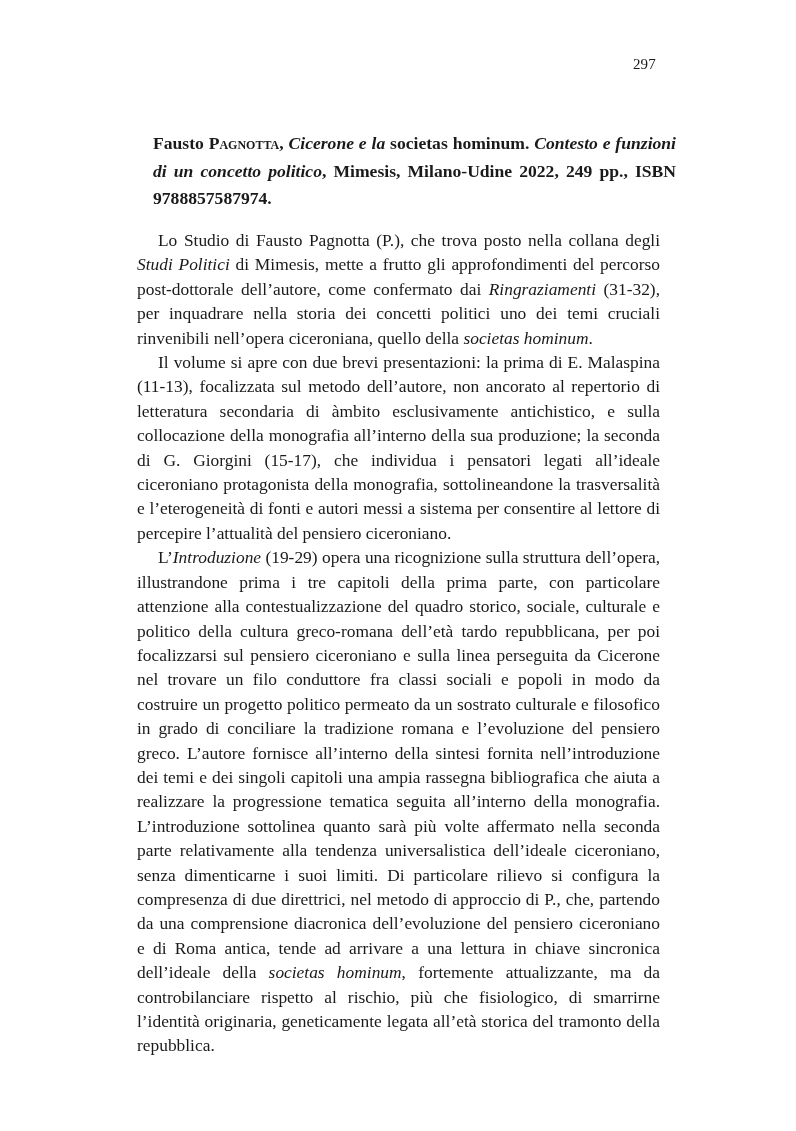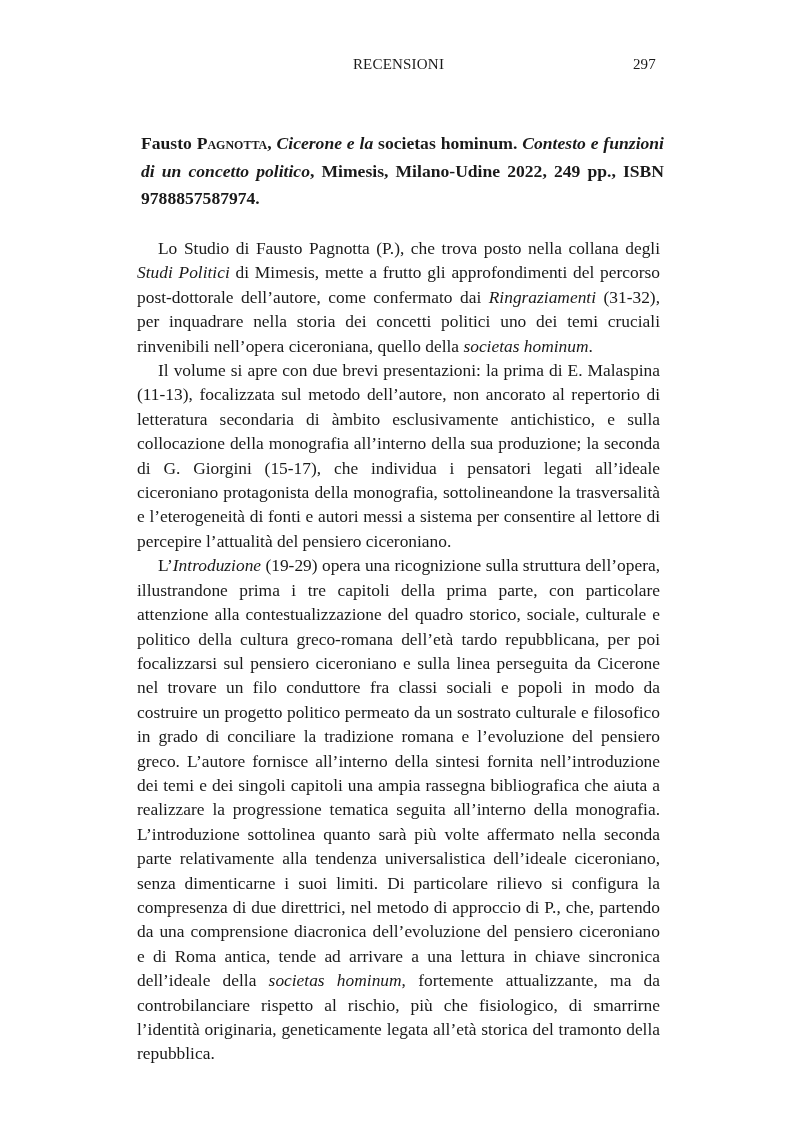--- a/index.html
+++ b/index.html
@@ -9,42 +9,40 @@
     font-family: "Liberation Serif", "DejaVu Serif", serif;
     color: #1a1a1a;
   }
   .running-head {
     position: absolute; top: 56px; left: 0; width: 523px; height: 24px;
     font-size: 15px; letter-spacing: 0.2px;
   }
   .running-title { position: absolute; left: 0; right: 0; text-align: center; }
   .page-number { position: absolute; right: 4px; }
   .citation {
-    position: absolute; top: 130px; left: 4px; width: 523px;
+    position: absolute; top: 130px; left: 16px; width: 523px;
     font-size: 17.6px; line-height: 27.5px; font-weight: bold;
     text-align: justify; hyphens: manual;
   }
   .citation .sc { font-variant: small-caps; }
   .citation i { font-style: italic; }
   .body {
     position: absolute; top: 228px; left: 0; width: 523px;
     font-size: 17.4px; line-height: 24.4px;
     text-align: justify;
-    margin-top: 8px;
   }
   .body p { margin: 0; text-indent: 21px; }
   .body i { font-style: italic; }
 </style>
 </head>
 <body>
 
 <div class="page">
 
   <div class="running-head">
-    <span class="running-title">RECENSIONI</span>
     <span class="page-number">297</span>
   </div>
 
   <div class="citation"><span>Fausto </span><span class="sc">Pagnotta</span><span>, </span><i>Cicerone e la</i><span> societas hominum</span><span>. </span><i>Contesto e funzioni di un concetto politico</i><span>, Mimesis, Milano-Udine 2022, 249 pp., ISBN 9788857587974.</span></div>
 
   <div class="body">
     <p><span>Lo Studio di Fausto Pagnotta (P.), che trova posto nella collana degli </span><i>Studi Politici</i><span> di Mimesis, mette a frutto gli approfondimenti del percorso post-dottorale dell’autore, come confermato dai </span><i>Ringraziamenti</i><span> (31-32), per inquadrare nella storia dei concetti politici uno dei temi cruciali rinvenibili nell’opera ciceroniana, quello della </span><i>societas hominum</i><span>.</span></p>
     <p><span>Il volume si apre con due brevi presentazioni: la prima di E. Malaspina (11-13), focalizzata sul metodo dell’autore, non ancorato al repertorio di letteratura secondaria di àmbito esclusivamente antichistico, e sulla collocazione della monografia all’interno della sua produzione; la seconda di G. Giorgini (15-17), che individua i pensatori legati all’ideale ciceroniano protagonista della monografia, sottolineandone la trasversalità e l’eterogeneità di fonti e autori messi a sistema per consentire al lettore di percepire l’attualità del pensiero ciceroniano.</span></p>
     <p><span>L’</span><i>Introduzione</i><span> (19-29) opera una ricognizione sulla struttura dell’opera, illustrandone prima i tre capitoli della prima parte, con particolare attenzione alla contestualizzazione del quadro storico, sociale, culturale e politico della cultura greco-romana dell’età tardo repubblicana, per poi focalizzarsi sul pensiero ciceroniano e sulla linea perseguita da Cicerone nel trovare un filo conduttore fra classi sociali e popoli in modo da costruire un progetto politico permeato da un sostrato culturale e filosofico in grado di conciliare la tradizione romana e l’evoluzione del pensiero greco. L’autore fornisce all’interno della sintesi fornita nell’introduzione dei temi e dei singoli capitoli una ampia rassegna bibliografica che aiuta a realizzare la progressione tematica seguita all’interno della monografia. L’introduzione sottolinea quanto sarà più volte affermato nella seconda parte relativamente alla tendenza universalistica dell’ideale ciceroniano, senza dimenticarne i suoi limiti. Di particolare rilievo si configura la compresenza di due direttrici, nel metodo di approccio di P., che, partendo da una comprensione diacronica dell’evoluzione del pensiero ciceroniano e di Roma antica, tende ad arrivare a una lettura in chiave sincronica dell’ideale della </span><i>societas hominum</i><span>, fortemente attualizzante, ma da controbilanciare rispetto al rischio, più che fisiologico, di smarrirne l’identità originaria, geneticamente legata all’età storica del tramonto della repubblica.</span></p>
   </div>

